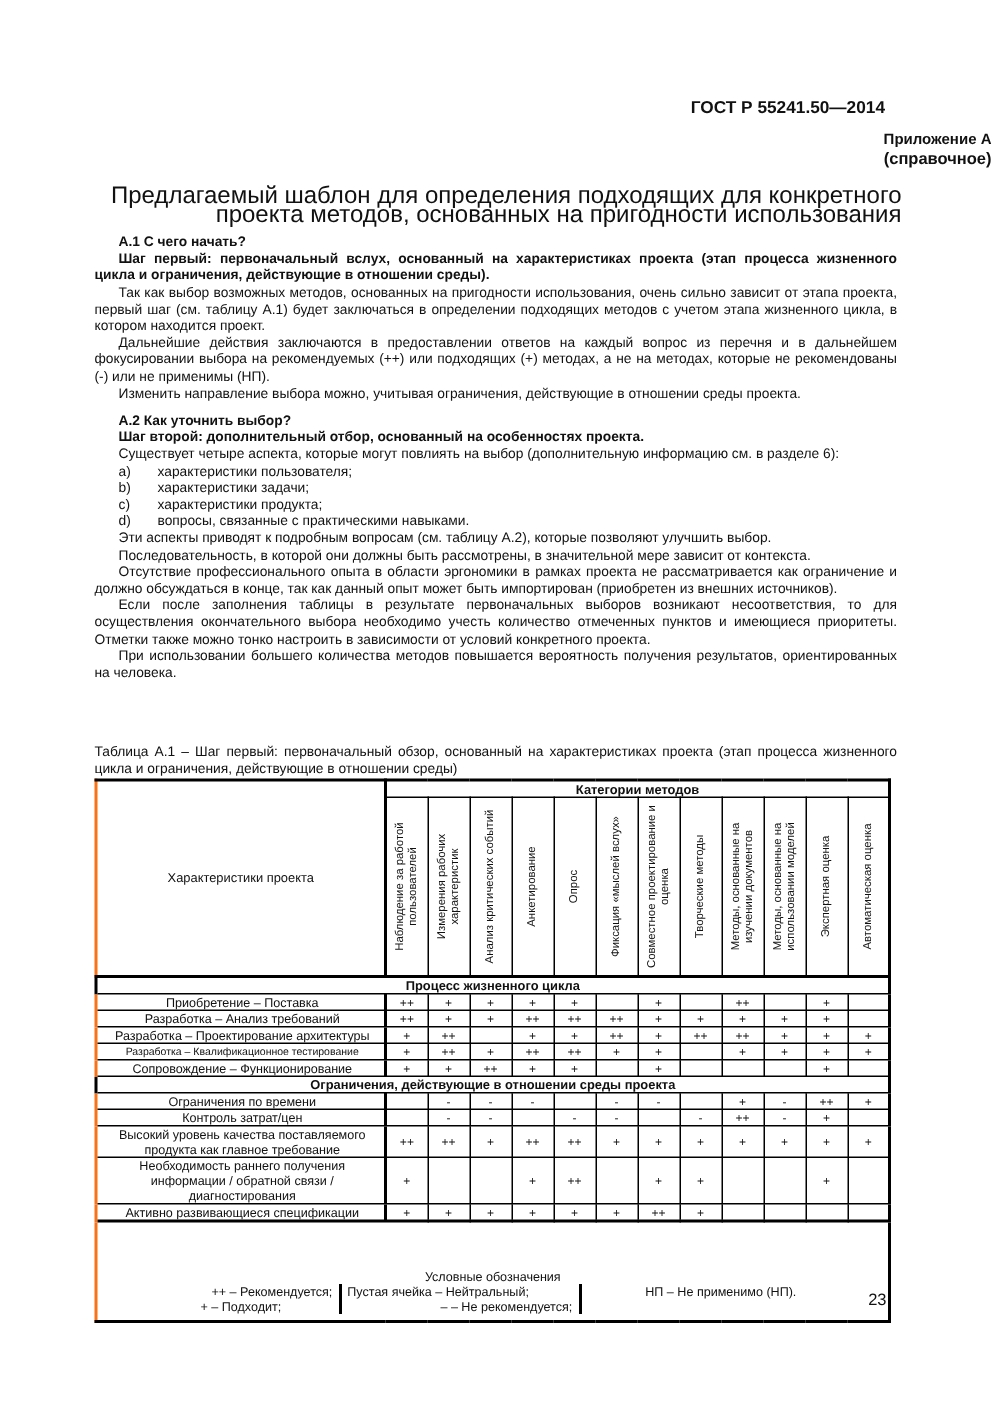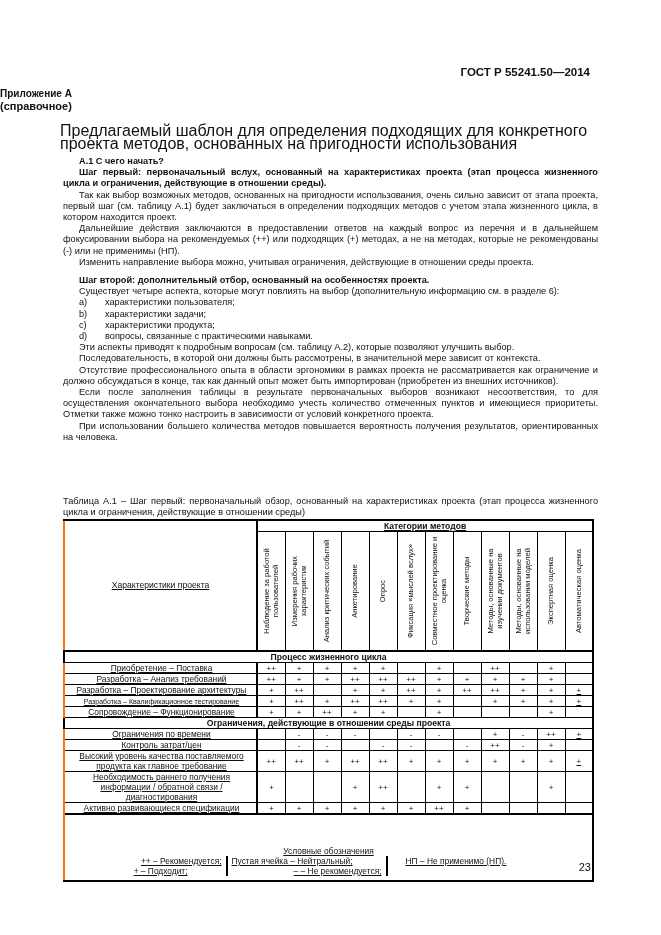--- a/index.html
+++ b/index.html
@@ -1,31 +1,31 @@
 <!DOCTYPE html>
 <html><head>
 <meta charset="utf-8">
 <style>
   html, body { margin:0; padding:0; background:#ffffff; }
   body { width:661px; height:935px; position:relative; font-family:"Liberation Sans", sans-serif; color:#111; overflow:hidden; }
   .std { position:absolute; right:71px; top:66px; font-size:11.5px; font-weight:bold; }
-  .center { position:absolute; left:0; width:661px; text-align:left; }
+  .center { position:absolute; left:0; width:661px; text-align:right; }
   .app-title { top:88px; font-size:10px; font-weight:bold; line-height:12px; }
   .app-sub { top:100px; font-size:11px; font-weight:bold; line-height:12px; }
   .main-title { top:124px; font-size:16px; font-weight:normal; line-height:13px; left:60px; width:541px; }
   .body-text { position:absolute; left:63px; width:535px; font-size:9.2px; line-height:11.2px; text-align:justify; }
   .body-text p { margin:0; text-indent:16px; }
   .body-text .h { font-weight:bold; }
   .body-text .li { text-indent:0; padding-left:16px; }
   .body-text .li span.m { display:inline-block; width:26px; }
   .caption { position:absolute; left:63px; width:535px; top:496px; font-size:9.2px; line-height:11px; text-align:justify; }
   table.t { position:absolute; left:63px; top:519px; width:530px; border-collapse:collapse; font-size:8px; table-layout:fixed; }
   table.t td { border:1px solid #000; padding:0; text-align:center; vertical-align:middle; height:10px; line-height:9px; }
   table.t .thick-l { border-left:2px solid #f97316; }
-  table.t .thick-r { border-right:2px solid #000;text-decoration:underline; }
+  table.t .thick-r { border-right:2px solid #000; }
   table.t .thick-t { border-top:2px solid #000; }
   table.t .thick-b { border-bottom:2px solid #000; }
   .rot { height:118px; position:relative; }
   .rot span { position:absolute; left:50%; top:50%; transform:translate(-50%,-50%) rotate(-90deg); white-space:normal; width:112px; text-align:center; font-size:7.6px; line-height:8.5px; }
   .rowlabel { text-align:center; padding-left:2px !important; font-size:8.4px; white-space:nowrap; overflow:hidden; }
   .rowlabel.small { font-size:7px; }
   .section { font-weight:bold; font-size:8.6px; text-align:center; border-left:2px solid #000 !important; border-right:2px solid #000 !important; }
   .pageno { position:absolute; right:70px; top:861px; font-size:11px; }
 </style>
 </head>
@@ -38,20 +38,21 @@
 
 <div class="body-text" style="top:156px;">
   <p class="h">А.1 С чего начать?</p>
   <p class="h">Шаг первый: первоначальный вслух, основанный на характеристиках проекта (этап процесса жизненного цикла и ограничения, действующие в отношении среды).</p>
   <p>Так как выбор возможных методов, основанных на пригодности использования, очень сильно зависит от этапа проекта, первый шаг (см. таблицу А.1) будет заключаться в определении подходящих методов с учетом этапа жизненного цикла, в котором находится проект.</p>
   <p>Дальнейшие действия заключаются в предоставлении ответов на каждый вопрос из перечня и в дальнейшем фокусировании выбора на рекомендуемых (++) или подходящих (+) методах, а не на методах, которые не рекомендованы (-) или не применимы (НП).</p>
   <p>Изменить направление выбора можно, учитывая ограничения, действующие в отношении среды проекта.</p>
 </div>
 
 <div class="body-text" style="top:275px;">
+  <p class="h">А.2 Как уточнить выбор?</p>
   <p class="h">Шаг второй: дополнительный отбор, основанный на особенностях проекта.</p>
   <p>Существует четыре аспекта, которые могут повлиять на выбор (дополнительную информацию см. в разделе 6):</p>
   <p class="li"><span class="m">a)</span><span>характеристики пользователя;</span></p>
   <p class="li"><span class="m">b)</span><span>характеристики задачи;</span></p>
   <p class="li"><span class="m">c)</span><span>характеристики продукта;</span></p>
   <p class="li"><span class="m">d)</span><span>вопросы, связанные с практическими навыками.</span></p>
   <p>Эти аспекты приводят к подробным вопросам (см. таблицу А.2), которые позволяют улучшить выбор.</p>
   <p>Последовательность, в которой они должны быть рассмотрены, в значительной мере зависит от контекста.</p>
   <p>Отсутствие профессионального опыта в области эргономики в рамках проекта не рассматривается как ограничение и должно обсуждаться в конце, так как данный опыт может быть импортирован (приобретен из внешних источников).</p>
   <p>Если после заполнения таблицы в результате первоначальных выборов возникают несоответствия, то для осуществления окончательного выбора необходимо учесть количество отмеченных пунктов и имеющиеся приоритеты. Отметки также можно тонко настроить в зависимости от условий конкретного проекта.</p>
@@ -293,21 +294,21 @@
           <div style="font-size:8.4px;line-height:10px;padding-top:1px;margin-top:30px;">Условные обозначения</div>
           <div style="display:flex;justify-content:center;font-size:8.4px;line-height:10px;padding-bottom:4px;">
             <div style="text-align:right;padding-right:4px;border-right:2px solid #000;width:120px;">
               <div>++ – Рекомендуется;</div>
               <div style="padding-right:34px">+ – Подходит;</div>
             </div>
             <div style="text-align:right;padding:0 4px;border-right:2px solid #000;width:150px;">
               <div style="text-align:left">Пустая ячейка – Нейтральный;</div>
               <div>– – Не рекомендуется;</div>
             </div>
-            <div style="text-align:left;padding-left:18px;width:150px;">
+            <div style="text-align:center;padding-left:18px;width:150px;">
               <div>НП – Не применимо (НП).</div>
             </div>
           </div>
         </td>
       </tr>
     </tbody>
 </table>
 
 <div class="pageno">23</div>
 

